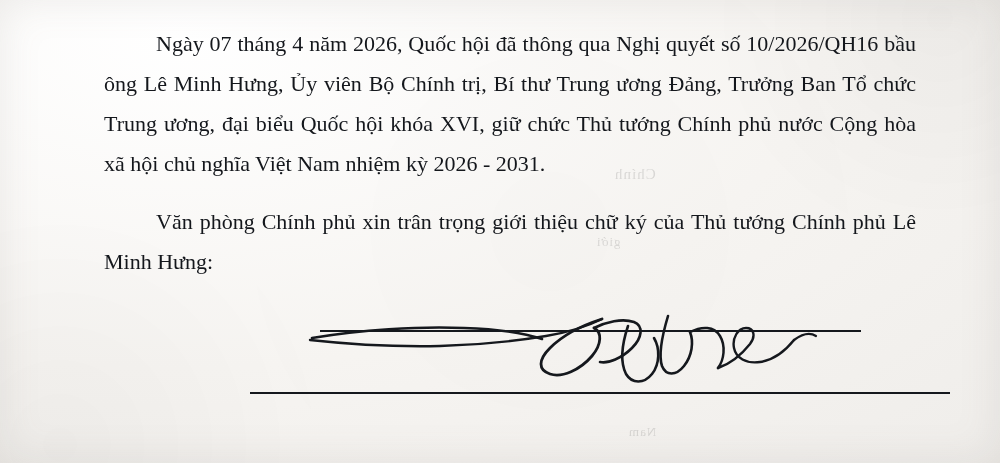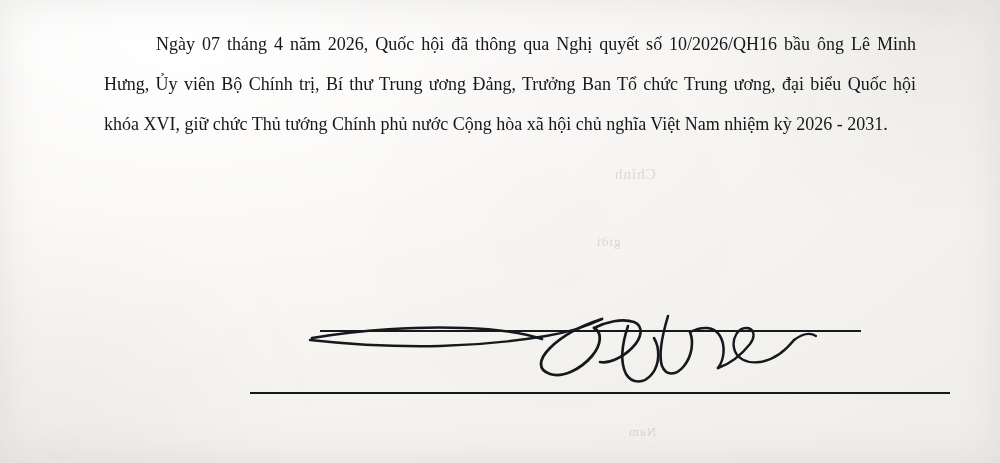--- a/index.html
+++ b/index.html
@@ -38,21 +38,21 @@
     inset: 0;
     pointer-events: none;
     box-shadow: inset 0 0 42px rgba(120,115,110,0.13);
   }
   .body-text {
     position: absolute;
     left: 104px;
     top: 24px;
     width: 812px;
     color: #14171c;
-    font-size: 18px;
+    font-size: 22px;
     line-height: 40px;
     text-align: justify;
     text-justify: inter-word;
   }
   .para {
     margin: 0 0 18px 0;
     text-indent: 52px;
   }
   .para:last-child { margin-bottom: 0; }
 
@@ -98,20 +98,21 @@
 </style>
 </head>
 <body>
 
 <div class="page">
 
   <div class="paper-noise"></div>
 
   <div class="body-text">
     <p class="para">Ngày 07 tháng 4 năm 2026, Quốc hội đã thông qua Nghị quyết số 10/2026/QH16 bầu ông Lê Minh Hưng, Ủy viên Bộ Chính trị, Bí thư Trung ương Đảng, Trưởng Ban Tổ chức Trung ương, đại biểu Quốc hội khóa XVI, giữ chức Thủ tướng Chính phủ nước Cộng hòa xã hội chủ nghĩa Việt Nam nhiệm kỳ 2026 - 2031.</p>
+    <p class="para">Văn phòng Chính phủ xin trân trọng giới thiệu chữ ký của Thủ tướng Chính phủ Lê Minh Hưng:</p>
   </div>
 
   <span class="ghost ghost-1">Chính</span>
   <span class="ghost ghost-2">giới</span>
   <span class="ghost ghost-3">Nam</span>
 
   <div class="signature-block">
     <svg class="sig-svg" width="700" height="130" viewBox="0 0 700 130">
       <g fill="none" stroke="#15181d" stroke-linecap="round" stroke-linejoin="round">
 

